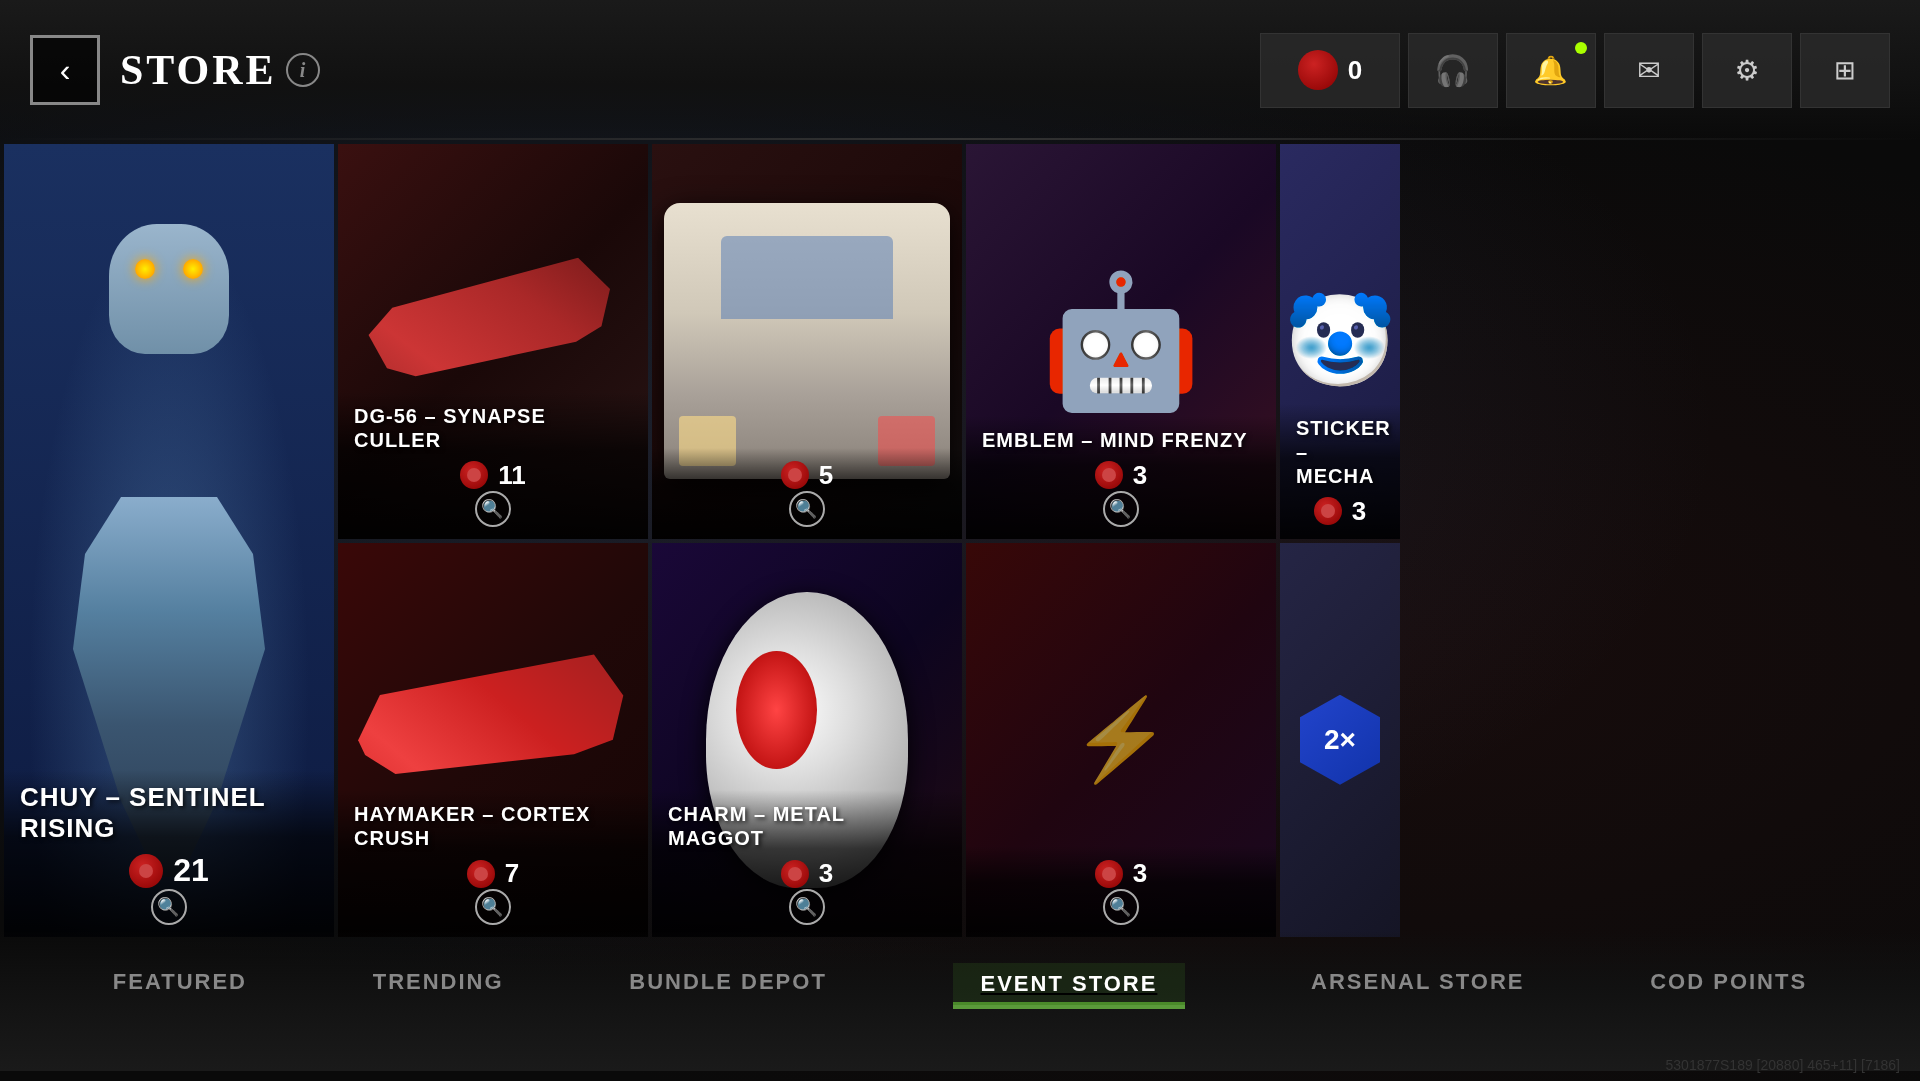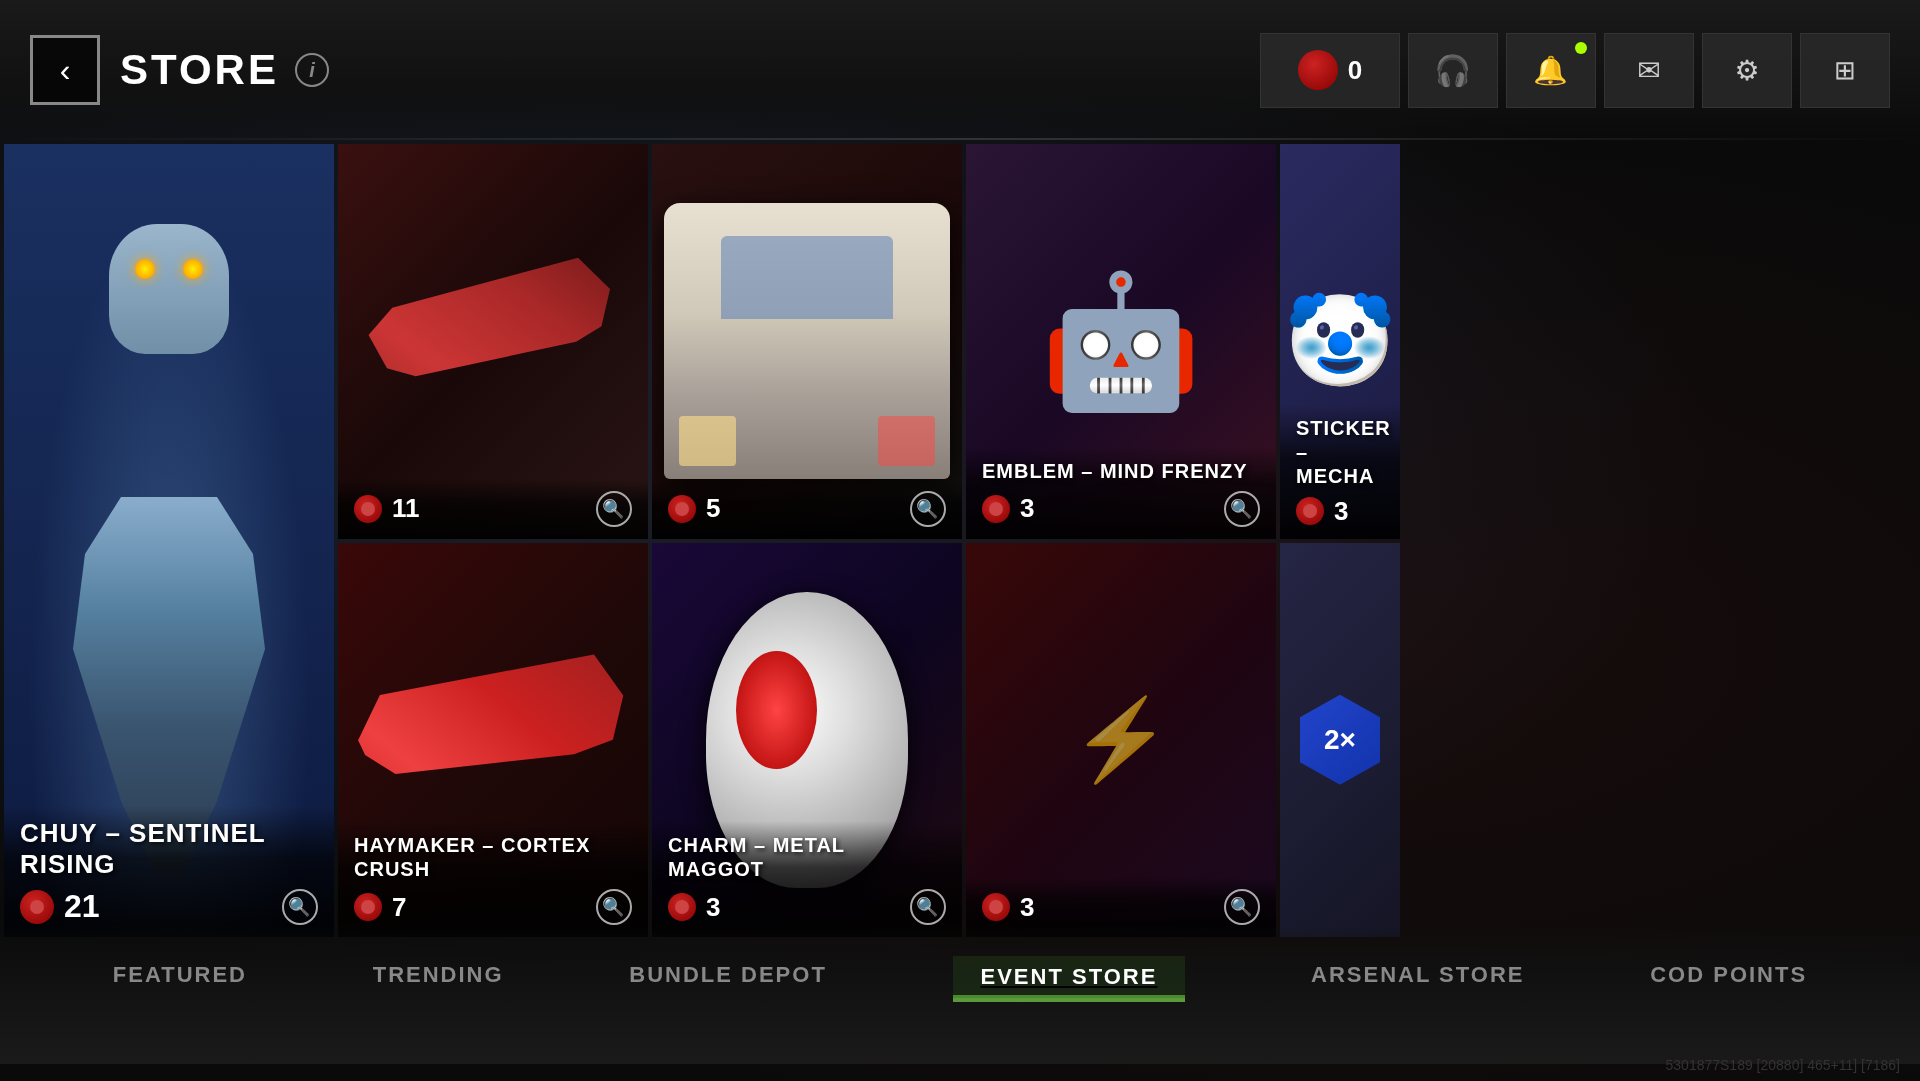--- a/index.html
+++ b/index.html
@@ -38,21 +38,22 @@
       cursor: pointer;
       color: white;
       font-size: 32px;
       flex-shrink: 0;
     }
 
     .store-title {
       display: flex;
       align-items: center;
       margin-left: 20px;
-      gap: 16px;
+      gap: 9px;
+      font-family: Liberation Serif, serif;
     }
 
     .store-title-text {
       color: white;
       font-size: 42px;
       font-weight: 900;
       letter-spacing: 3px;
       text-transform: uppercase;
     }
 
@@ -322,20 +323,21 @@
     }
 
     .card-large .card-title {
       font-size: 26px;
     }
 
     .card-price-row {
       display: flex;
       align-items: center;
       justify-content: space-between;
+      flex-direction: column;
     }
 
     .price-left {
       display: flex;
       align-items: center;
       gap: 10px;
     }
 
     .cod-icon {
       width: 28px;
@@ -385,21 +387,21 @@
       align-items: center;
       justify-content: center;
       color: #aaa;
       font-size: 18px;
       cursor: pointer;
     }
 
     
     .bottom-nav {
       position: absolute;
-      bottom: 17px;
+      bottom: 10px;
       left: 0;
       right: 0;
       height: 140px;
       background: linear-gradient(0deg, #1a1a1a 0%, #111 60%, transparent 100%);
       display: flex;
       align-items: center;
       justify-content: space-around;
       z-index: 10;
       padding: 0 50px;
       padding-bottom: 30px;
@@ -567,20 +569,21 @@
         <div class="search-icon">🔍</div>
       </div>
     </div>
   </div>
 
   <div class="card card-dg56">
     <div class="card-bg">
       <div class="art-gun" style="transform: rotate(-8deg); width:88%; background: linear-gradient(45deg, #882020 0%, #cc3535 35%, #aa2828 65%, #661515 100%);"></div>
     </div>
     <div class="card-bottom">
+      <div class="card-title">DG-56 – SYNAPSE CULLER</div>
       <div class="card-price-row">
         <div class="price-left">
           <div class="cod-icon"></div>
           <span class="price-number">11</span>
         </div>
         <div class="search-icon">🔍</div>
       </div>
     </div>
   </div>
 

